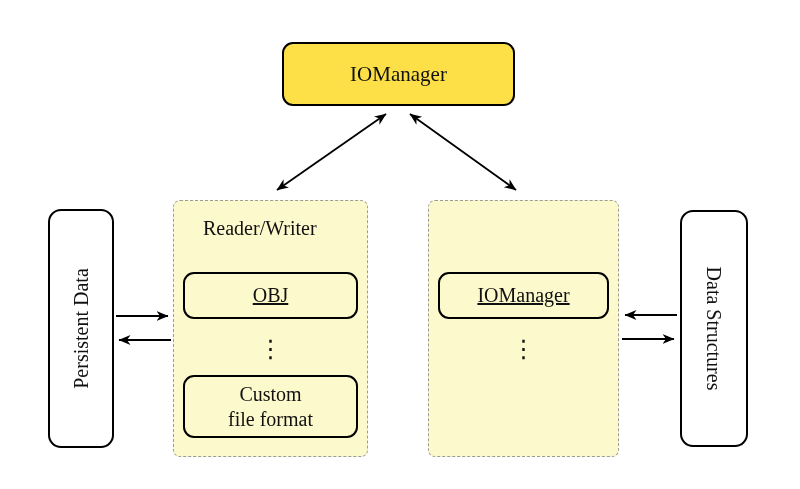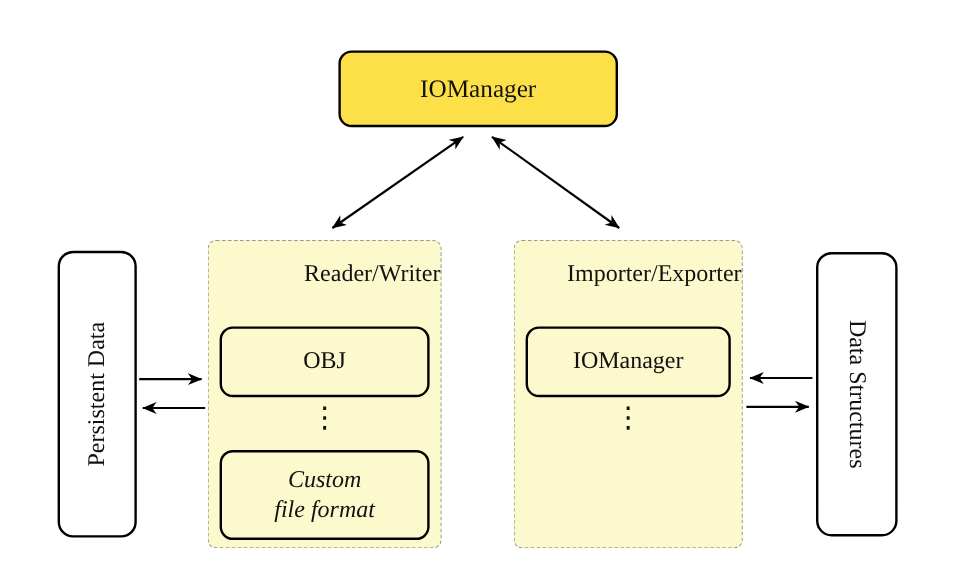--- a/index.html
+++ b/index.html
@@ -57,39 +57,39 @@
     height: 257px;
     background: var(--panel-fill);
     border: 1.4px dashed var(--panel-dashed-border);
     border-radius: 7px;
   }
   .panel.left  { left: 173px; width: 195px; }
   .panel.right { left: 428px; width: 191px; }
   .panel-title {
     position: absolute;
     top: 16px; left: 0; right: 0;
-    text-align: right;
+    text-align: left;
     font-size: 20px;
     white-space: nowrap;
     margin-left: 29px;
   }
   .inner-box {
     position: absolute;
     left: 9px; right: 9px;
     background: var(--panel-fill);
     border: 2.5px solid var(--box-border);
     border-radius: 11px;
     display: flex; align-items: center; justify-content: center;
     text-align: center;
     font-size: 20px;
     line-height: 1.25;
     white-space: pre-line;
   }
-  .inner-box.top    { top: 71px;  height: 59px; }
-  .inner-box.bottom { top: 174px; height: 75px; font-style: italic; }
+  .inner-box.top    { top: 71px;  height: 47px; text-decoration: underline; }
+  .inner-box.bottom { top: 174px; height: 63px; }
   .dots {
     position: absolute;
     top: 128px; left: 0; right: 0;
     height: 40px;
     display: flex; align-items: center; justify-content: center;
     font-size: 24px;
     line-height: 1;
   }
 </style>
 </head>
@@ -125,18 +125,17 @@
 
   <div class="panel left">
     <div class="panel-title">Reader/Writer</div>
     <div class="inner-box top">OBJ</div>
     <div class="dots">⋮</div>
     <div class="inner-box bottom">Custom
 file format</div>
   </div>
 
   <div class="panel right">
-    <div class="panel-title">Importer/Exporter</div>
     <div class="inner-box top">IOManager</div>
     <div class="dots">⋮</div>
   </div>
 
 </div>
 
 </body></html>

